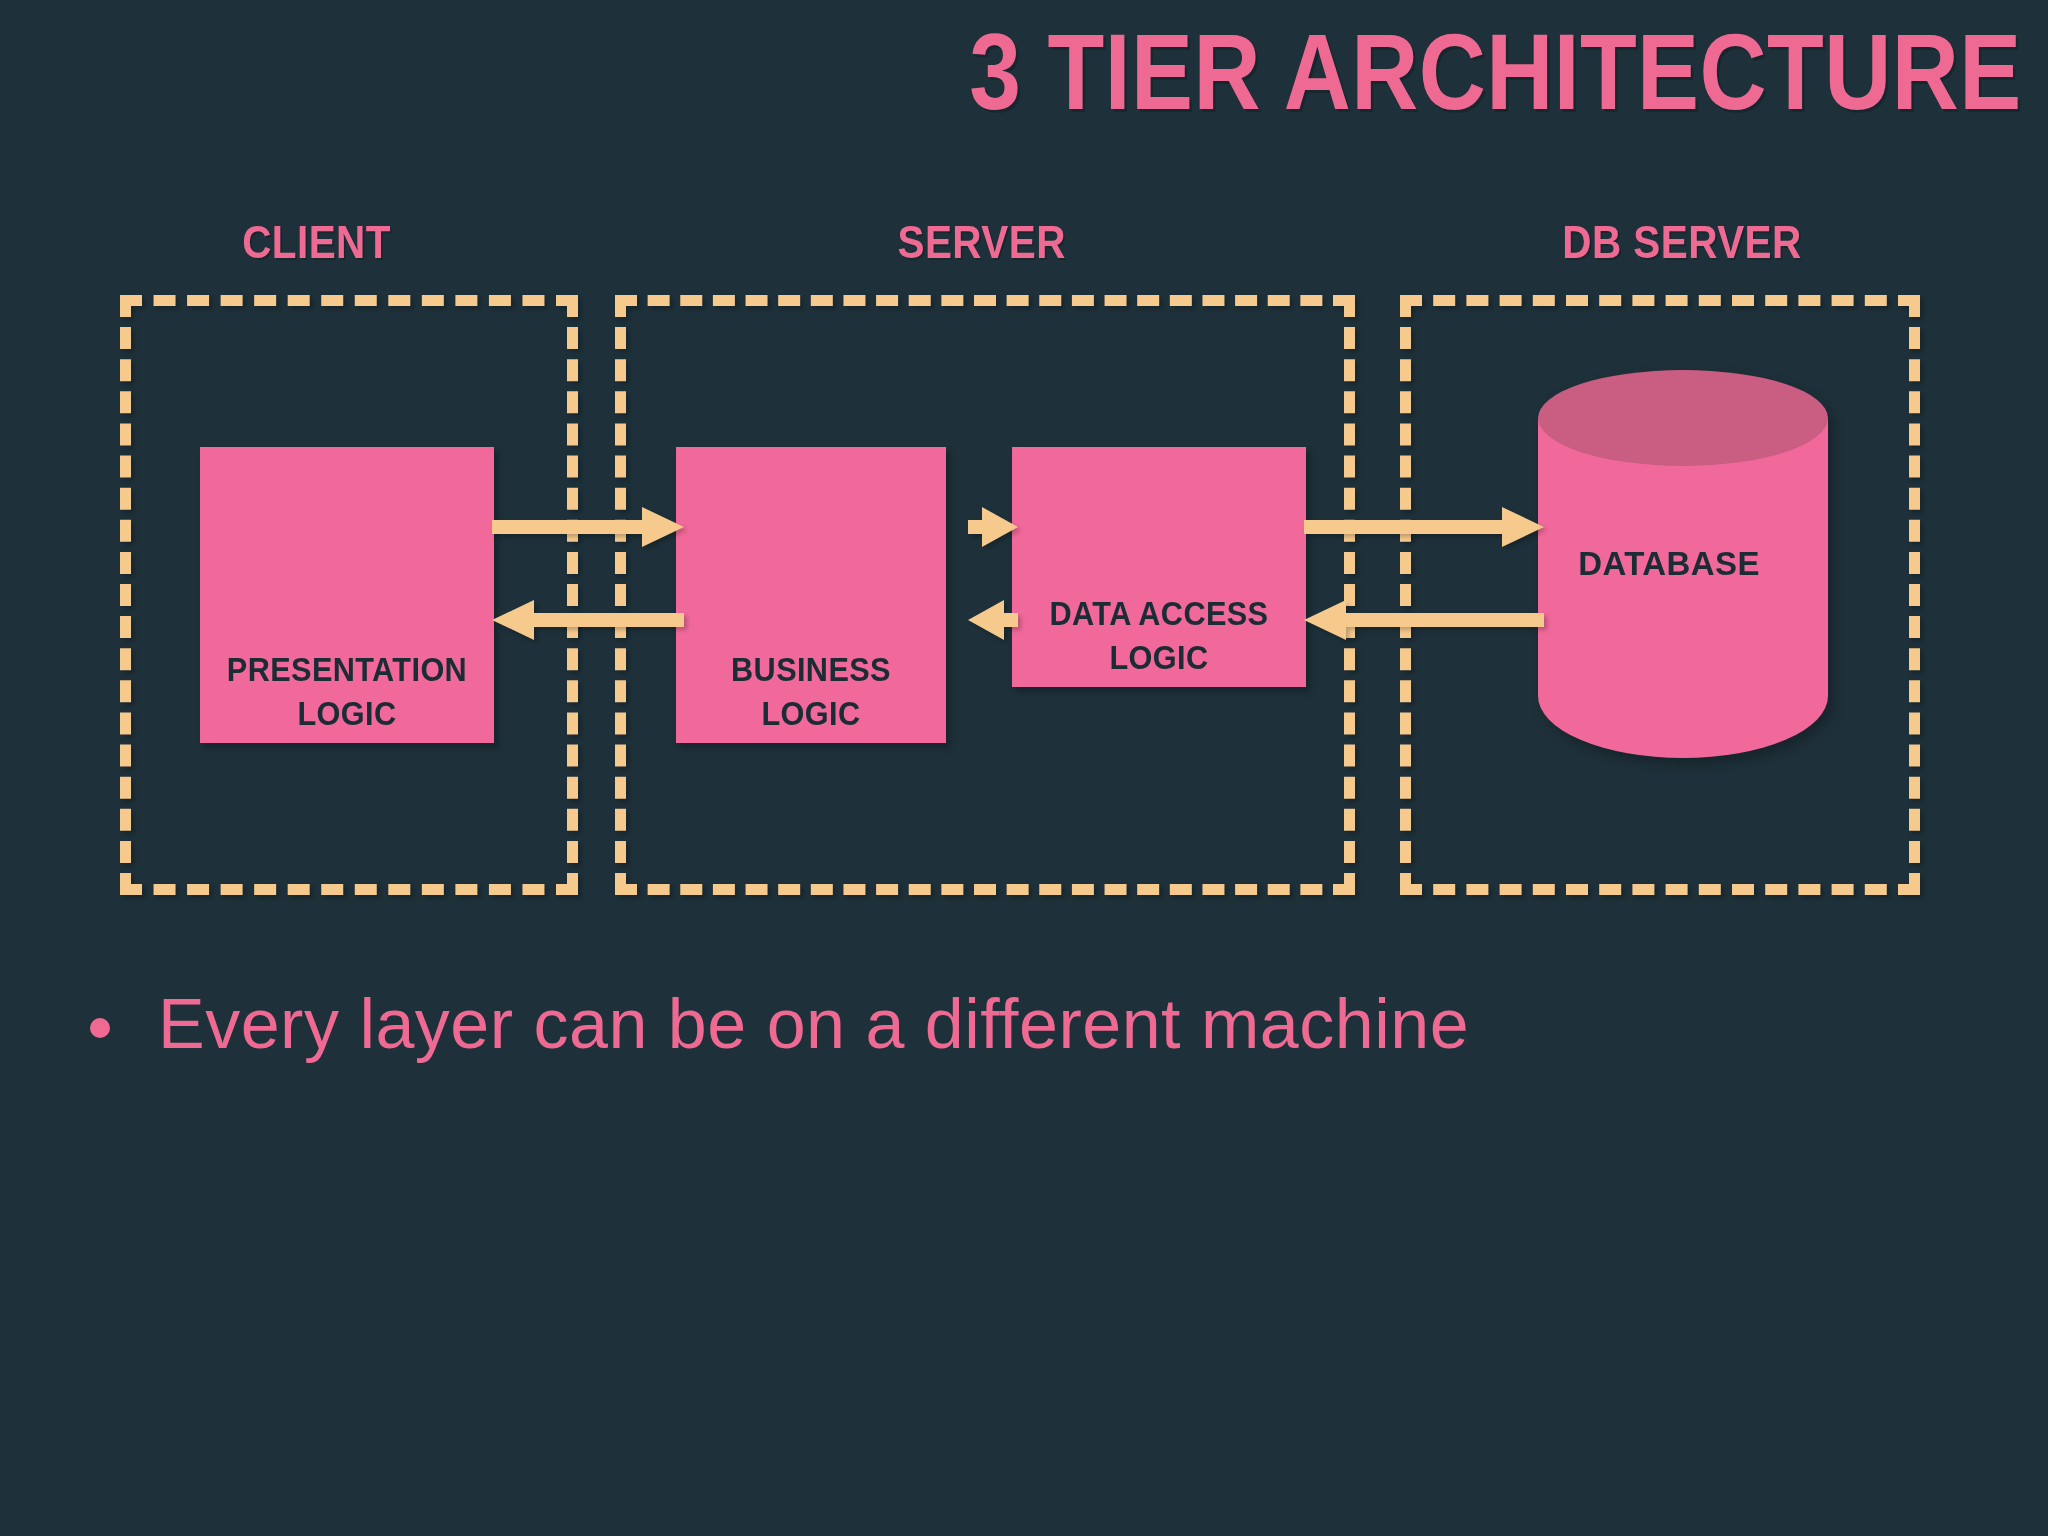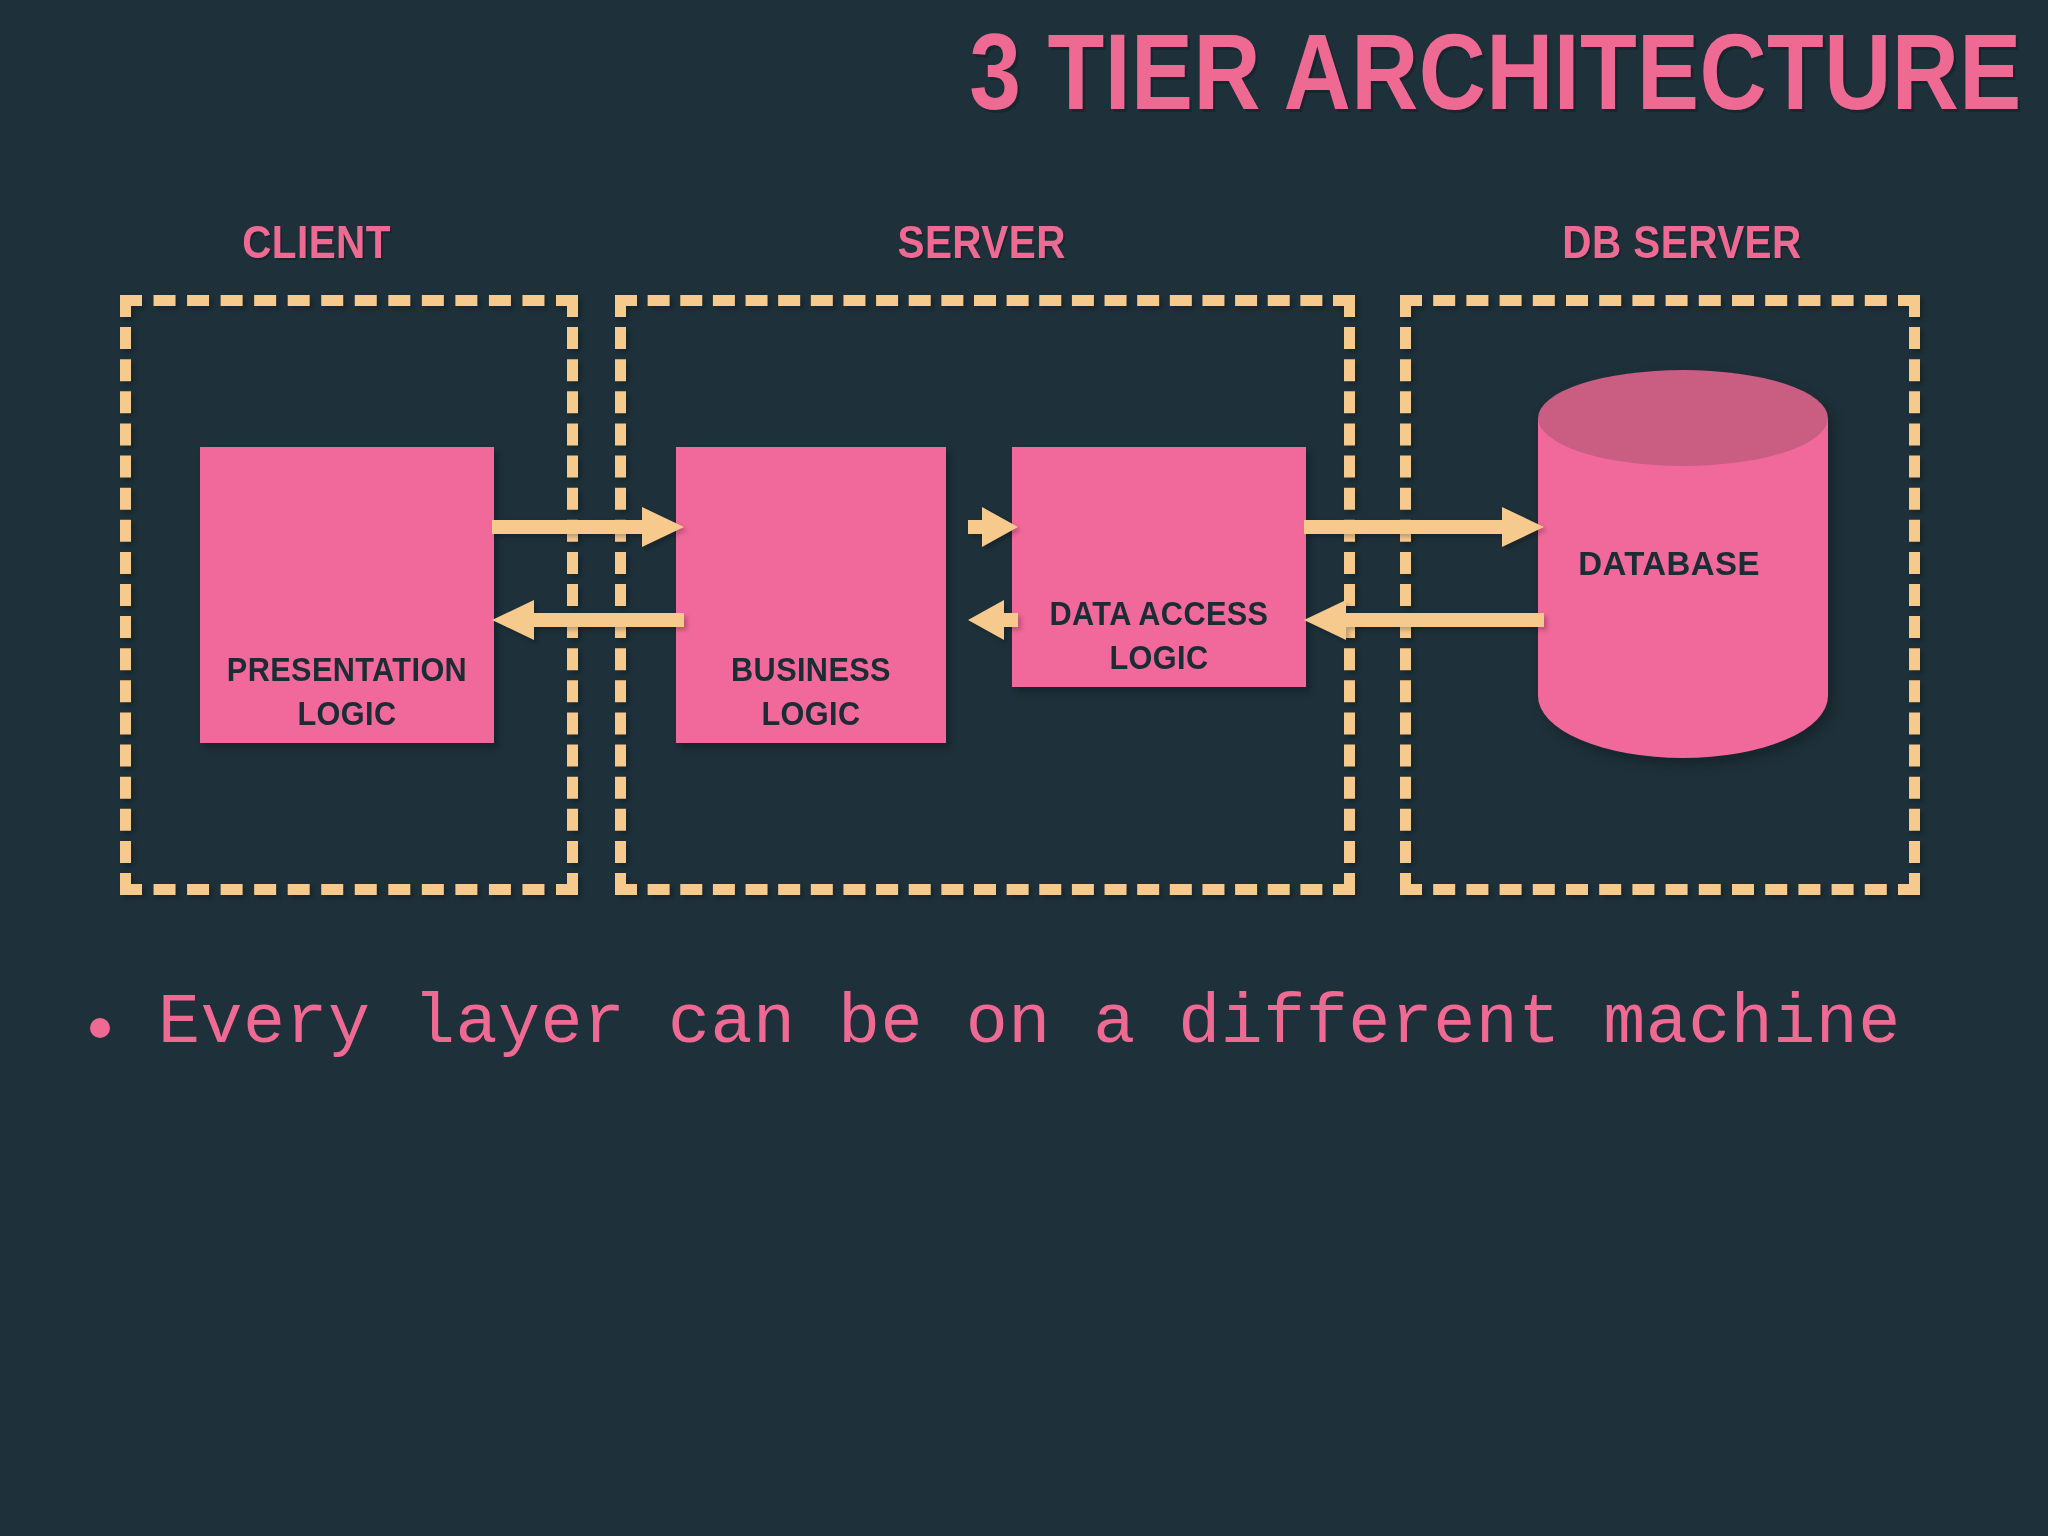--- a/index.html
+++ b/index.html
@@ -157,21 +157,21 @@
   .bullet-dot {
     width: 20px;
     height: 20px;
     border-radius: 50%;
     background: #ef6a93;
     margin-top: 33px;
     margin-right: 48px;
     flex: 0 0 auto;
   }
   .bullet-text {
-    font-family: Liberation Mono, monospace;
+    font-family: Liberation Sans, sans-serif;
     font-weight: normal;
     font-size: 70px;
     line-height: 1.12;
     color: #ef6a93;
     white-space: nowrap;
     letter-spacing: 0.5px;
   }
 </style>
 </head>
 <body>

